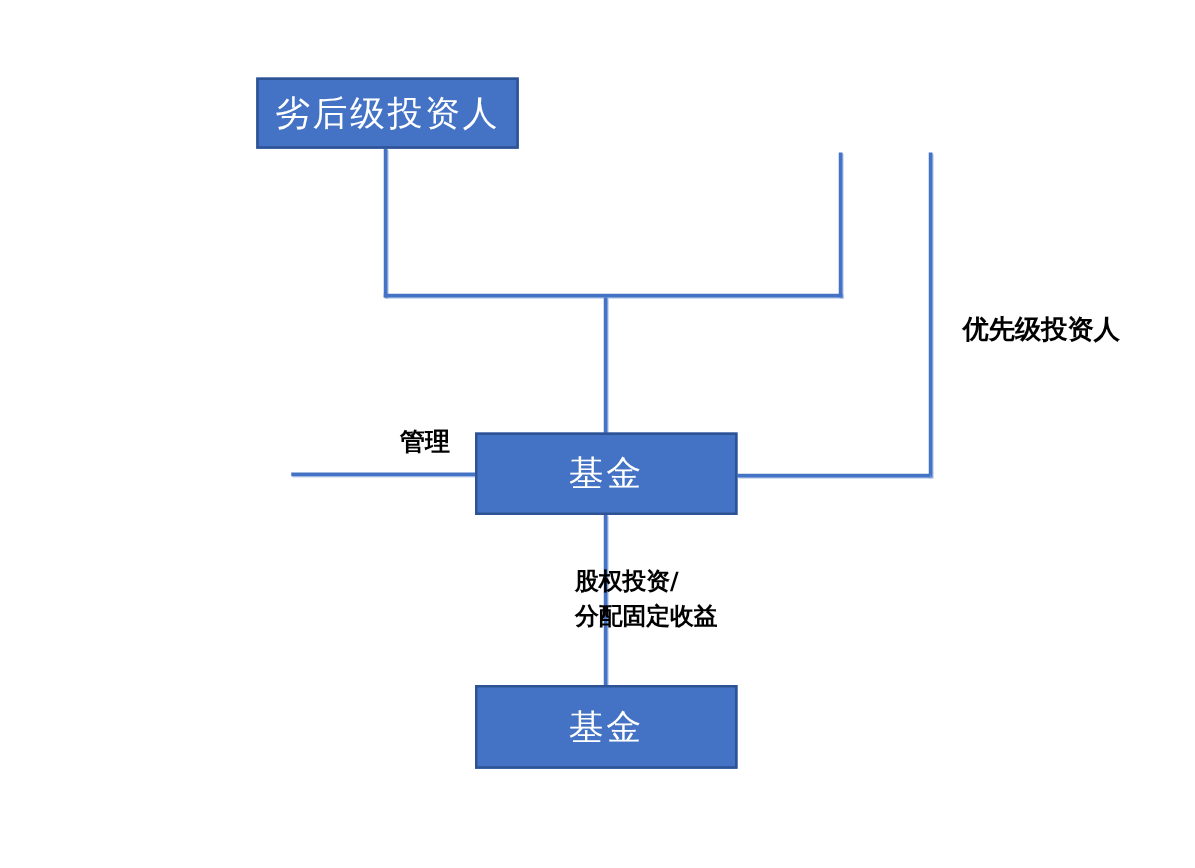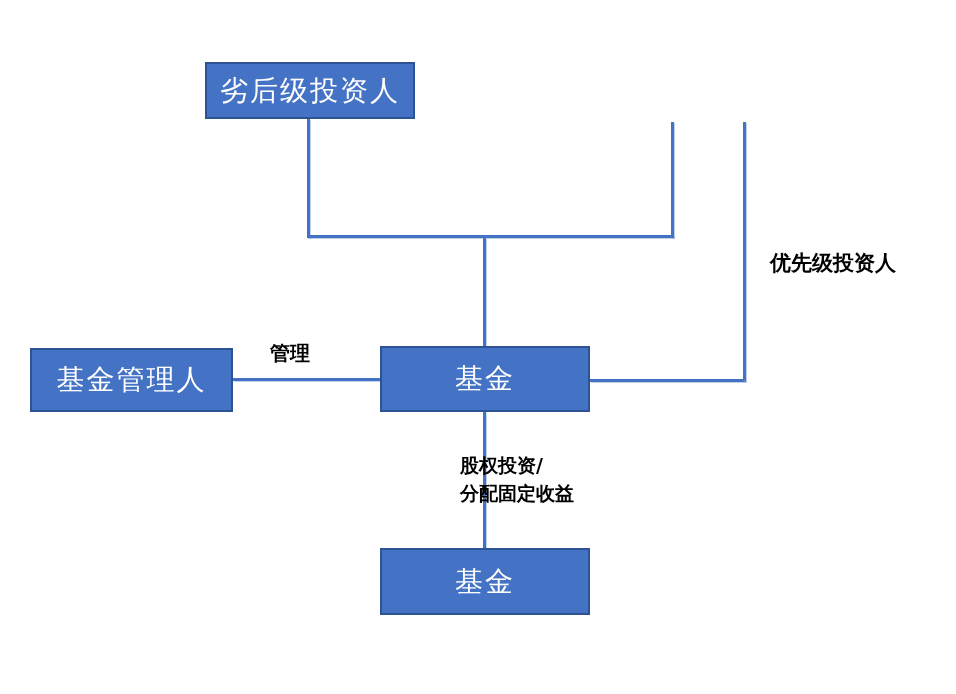--- a/index.html
+++ b/index.html
@@ -52,21 +52,21 @@
 
   
   .edge-label {
     position: absolute;
     color: #000000;
     font-weight: bold;
     white-space: nowrap;
   }
   .label-manage {
     left: 270px; top: 340px; width: 90px;
-    text-align: left; font-size: 20px;
+    text-align: right; font-size: 20px;
   }
   .label-fixed-income {
     left: 770px; top: 249px; font-size: 21px;
   }
   .label-investment {
     left: 460px; top: 451px; width: 145px;
     font-size: 19px; line-height: 28px;
   }
 </style>
 </head>
@@ -81,23 +81,20 @@
   <div class="line l-manager-to-fund"></div>
   <div class="line l-senior-right-down"></div>
   <div class="line l-fund-right"></div>
   <div class="line l-fund-to-subfund"></div>
 
   <div class="node node-junior">
     <span>劣后级投资人</span>
   </div>
 
 
-  <div class="node node-manager">
-    <span>基金管理人</span>
-  </div>
 
   <div class="node node-fund">
     <span>基金</span>
   </div>
 
   <div class="node node-subfund">
     <span>基金</span>
   </div>
 
   <div class="edge-label label-manage">管理</div>

